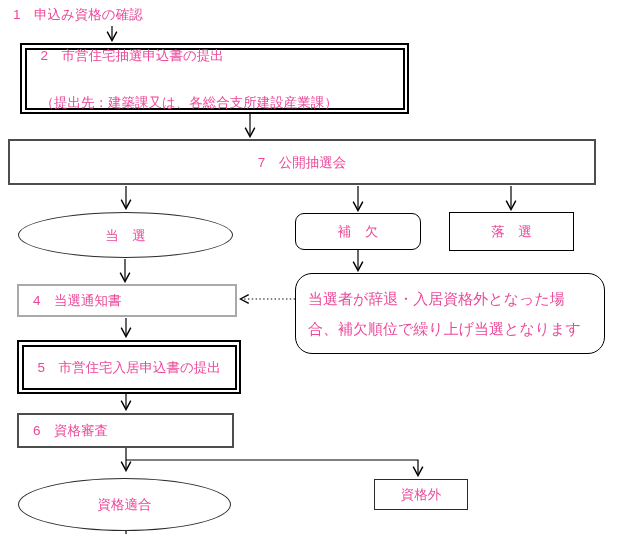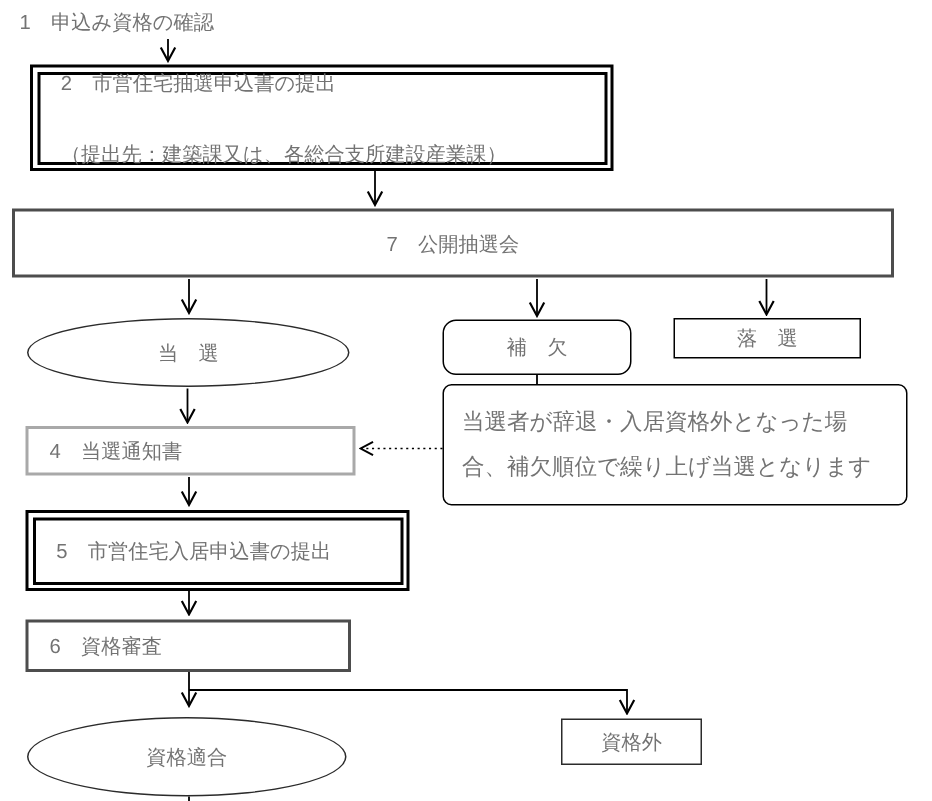--- a/index.html
+++ b/index.html
@@ -1,59 +1,59 @@
 <!DOCTYPE html>
 <html><head>
 <meta charset="utf-8">
 <style>
   html,body{margin:0;padding:0;background:#ffffff;}
   #canvas{
     position:relative;
     width:621px;height:534px;
     background:#ffffff;
     font-family:"Liberation Sans","DejaVu Sans",sans-serif;
-    color:#737373;
+    color:#ec4899;
     overflow:hidden;
   }
   #connector-layer{position:absolute;left:0;top:0;width:621px;height:534px;}
   .node{position:absolute;box-sizing:border-box;background:#ffffff;display:flex;}
   .txt{font-size:13.5px;line-height:25px;white-space:nowrap;}
 
   
   #step1{left:13px;top:6px;position:absolute;font-size:13.5px;white-space:nowrap;}
 
   
   .dbox{border:2px solid #000;padding:2.5px;}
   .dbox-inner{box-sizing:border-box;width:100%;height:100%;border:2px solid #000;
               display:flex;flex-direction:column;justify-content:center;padding-left:14px;gap:22px;}
   #step2{left:20px;top:43px;width:389px;height:71px;}
-  #step5{left:17px;top:340px;width:256px;height:54px;}
+  #step5{left:17px;top:340px;width:224px;height:54px;}
 
   
   #step3{left:8px;top:139px;width:588px;height:46px;border:2px solid #4d4d4d;
          align-items:center;justify-content:center;}
   #step4{left:17px;top:284px;width:220px;height:33px;border:2px solid #a9a9a9;
          align-items:center;padding-left:14px;}
   #step6{left:17px;top:413px;width:217px;height:35px;border:2px solid #4d4d4d;
          align-items:center;padding-left:14px;}
 
   
   .ellipse{border:1.5px solid #2b2b2b;border-radius:50%;align-items:center;justify-content:center;}
   #win{left:18px;top:212px;width:215px;height:46px;}
   #pass{left:18px;top:478px;width:213px;height:53px;}
   #hoketsu{left:295px;top:213px;width:126px;height:37px;border:1.5px solid #000;
            border-radius:9px;align-items:center;justify-content:center;}
-  #rakusen{left:449px;top:212px;width:125px;height:27px;border:1.5px solid #000;
+  #rakusen{left:449px;top:212px;width:125px;height:39px;border:1.5px solid #000;
            align-items:center;justify-content:center;}
   #fail{left:374px;top:479px;width:94px;height:31px;border:1.5px solid #2b2b2b;
         align-items:center;justify-content:center;}
 
   
-  #callout{left:295px;top:256px;width:310px;height:81px;border:1.5px solid #000;
-           border-radius:6px;flex-direction:column;justify-content:center;padding-left:12px;}
+  #callout{left:295px;top:273px;width:310px;height:81px;border:1.5px solid #000;
+           border-radius:17px;flex-direction:column;justify-content:center;padding-left:12px;}
   #callout .txt{font-size:15px;line-height:30px;}
 </style>
 </head>
 <body>
 
 <div id="canvas">
 
   <svg id="connector-layer" viewBox="0 0 621 534" xmlns="http://www.w3.org/2000/svg">
     <defs>
       <marker id="arrow" viewBox="0 0 10 10" refX="8.5" refY="5" markerWidth="10" markerHeight="10" orient="auto-start-reverse">

